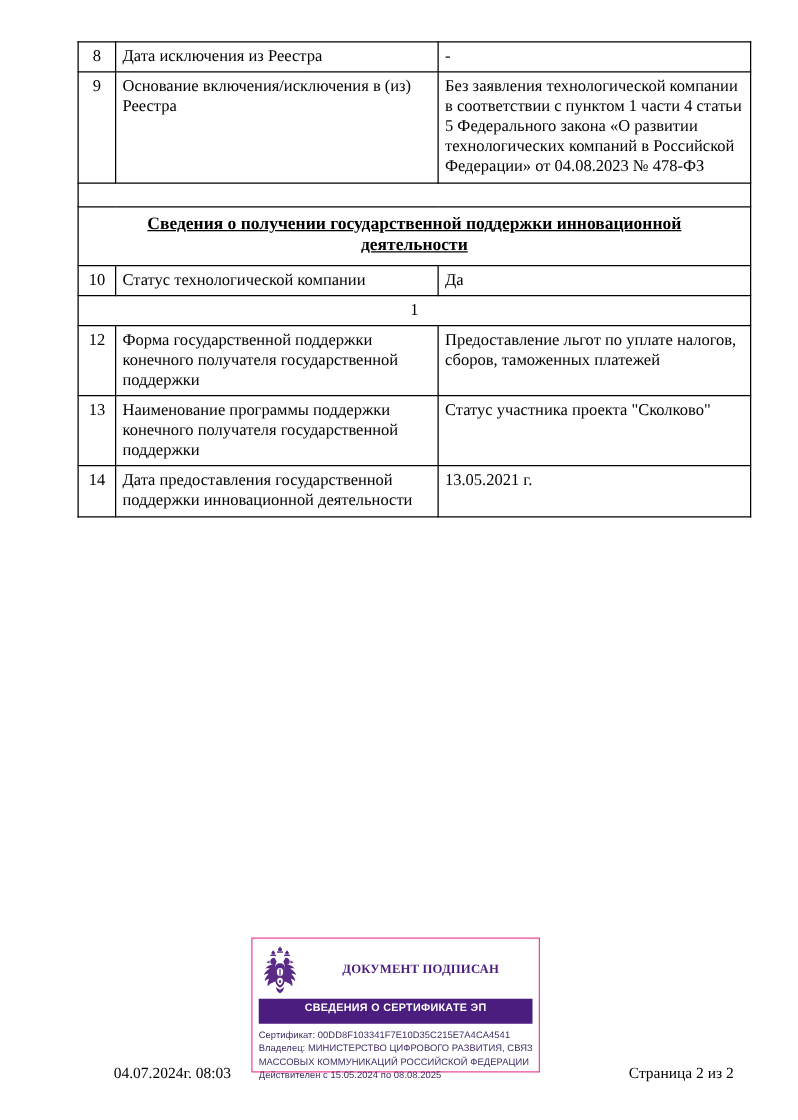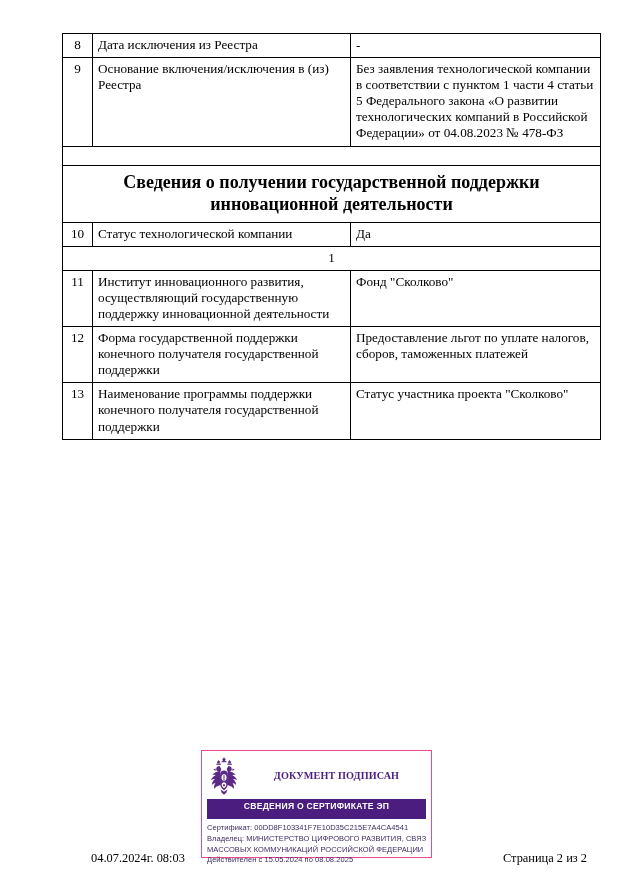--- a/index.html
+++ b/index.html
@@ -45,23 +45,24 @@
   
   td.spacer {
     height: 19px;
     padding: 0;
   }
 
   
   td.section-head {
     text-align: center;
     font-weight: bold;
-    font-size: 18px;
+    font-size: 14px;
     line-height: 1.25;
     padding: 5px 14px 6px 14px;
+    text-decoration: underline;
   }
 
   
   td.center-num {
     text-align: center;
     font-size: 13.2px;
     padding-top: 3px;
     padding-bottom: 4px;
   }
 
@@ -159,33 +160,33 @@
         </tr>
         <tr>
           <td class="col-num">10</td>
           <td class="col-label">Статус технологической компании</td>
           <td class="col-value">Да</td>
         </tr>
         <tr>
           <td class="center-num" colspan="3">1</td>
         </tr>
         <tr>
-          <td class="col-num">11</td>
-          <td class="col-label">Институт инновационного развития, осуществляющий государственную поддержку инновационной деятельности</td>
-          <td class="col-value">Фонд "Сколково"</td>
-        </tr>
-        <tr>
           <td class="col-num">12</td>
           <td class="col-label">Форма государственной поддержки конечного получателя государственной поддержки</td>
           <td class="col-value">Предоставление льгот по уплате налогов, сборов, таможенных платежей</td>
         </tr>
         <tr>
           <td class="col-num">13</td>
           <td class="col-label">Наименование программы поддержки конечного получателя государственной поддержки</td>
           <td class="col-value">Статус участника проекта "Сколково"</td>
+        </tr>
+        <tr>
+          <td class="col-num">14</td>
+          <td class="col-label">Дата предоставления государственной поддержки инновационной деятельности</td>
+          <td class="col-value">13.05.2021 г.</td>
         </tr>
       </tbody>
   </table>
 
   <div class="sig-stamp">
     <div class="sig-top">
       <svg class="sig-emblem" viewBox="0 0 34 38">
         <g fill="#5b2a86">
 
           <path d="M10 5.2 l1.6-2.1 1.6 2.1 -0.6 1.4 h-2z"></path>

